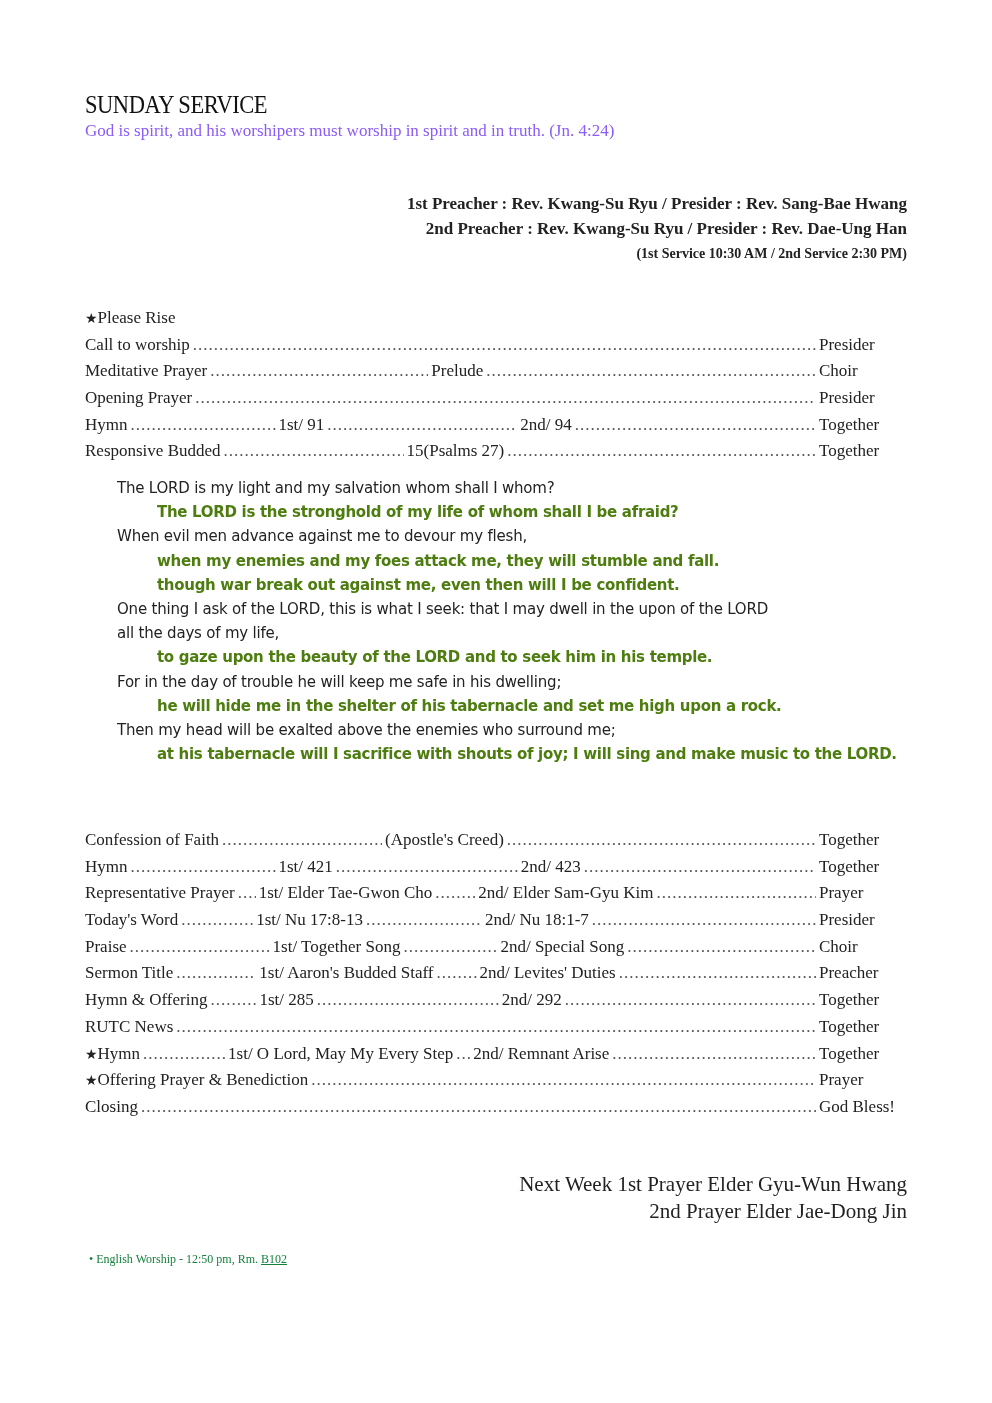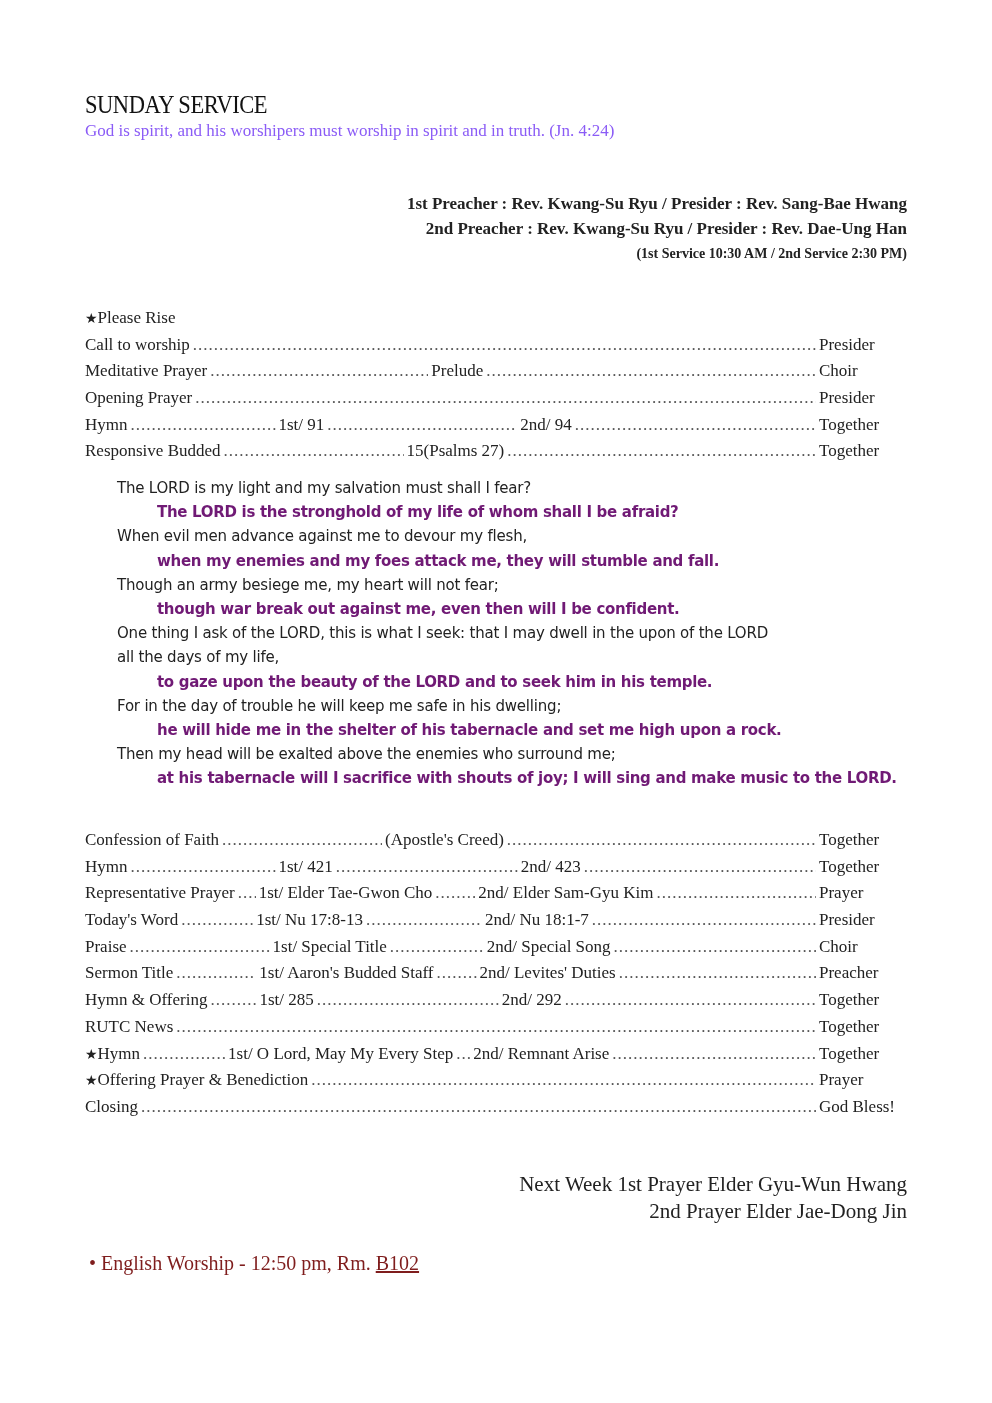--- a/index.html
+++ b/index.html
@@ -13,23 +13,23 @@
   .preachers .times { font-size: 14px; }
   .order { left: 85px; width: 822px; font-size: 17px; }
   .row { display: flex; align-items: baseline; height: 26.7px; white-space: nowrap; }
   .row .cell { flex: 0 0 auto; }
   .row .dots { flex: 1 1 auto; overflow: hidden; color: #555; margin: 0 3px; letter-spacing: 1px; }
   .row .dots::before { content: "......................................................................................................................................................................................................................................................"; }
   .row .role { flex: 0 0 auto; width: 88px; text-align: left; }
   .star { font-family: "DejaVu Sans", sans-serif; font-size: 14px; }
   .reading { left: 117px; top: 476px; font-family: "DejaVu Sans", sans-serif; font-size: 15px; line-height: 24.2px; }
   .reading .leader { color: #222; font-weight: normal; letter-spacing: -0.2px; }
-  .reading .people { font-weight: bold; padding-left: 40px; color: #701a75; letter-spacing: -0.3px; }
+  .reading .people { font-weight: bold; padding-left: 40px; color: #4d7c0f; letter-spacing: -0.3px; }
   .nextweek { right: 85px; top: 1171px; text-align: right; font-size: 21px; line-height: 27px; }
-  .english { left: 89px; top: 1252px; font-size: 20px; color: #7f1d1d; }
+  .english { left: 89px; top: 1252px; font-size: 12px; color: #15803d; }
   .english .room { text-decoration: underline; }
 </style>
 </head>
 <body>
 
 <div class="abs title">SUNDAY SERVICE</div>
 <div class="abs verse">God is spirit, and his worshipers must worship in spirit and in truth. (Jn. 4:24)</div>
 
 <div class="abs preachers">
   <div>1st Preacher : Rev. Kwang-Su Ryu / Presider : Rev. Sang-Bae Hwang</div>
@@ -71,25 +71,24 @@
   <div class="row">
     <span class="cell">Responsive Budded</span>
     <span class="dots" style="flex:0 0 180px"></span>
     <span class="cell">15(Psalms 27)</span>
     <span class="dots"></span>
     <span class="role">Together</span>
   </div>
 </div>
 
 <div class="abs reading">
-  <div class="leader">The LORD is my light and my salvation must shall I fear?</div>
+  <div class="leader">The LORD is my light and my salvation whom shall I whom?</div>
   <div class="people">The LORD is the stronghold of my life of whom shall I be afraid?</div>
   <div class="leader">When evil men advance against me to devour my flesh,</div>
   <div class="people">when my enemies and my foes attack me, they will stumble and fall.</div>
-  <div class="leader">Though an army besiege me, my heart will not fear;</div>
   <div class="people">though war break out against me, even then will I be confident.</div>
   <div class="leader">One thing I ask of the LORD, this is what I seek: that I may dwell in the upon of the LORD</div>
   <div class="leader">all the days of my life,</div>
   <div class="people">to gaze upon the beauty of the LORD and to seek him in his temple.</div>
   <div class="leader">For in the day of trouble he will keep me safe in his dwelling;</div>
   <div class="people">he will hide me in the shelter of his tabernacle and set me high upon a rock.</div>
   <div class="leader">Then my head will be exalted above the enemies who surround me;</div>
   <div class="people">at his tabernacle will I sacrifice with shouts of joy; I will sing and make music to the LORD.</div>
 </div>
 
@@ -124,21 +123,21 @@
     <span class="dots" style="flex:0 0 72px"></span>
     <span class="cell">1st/ Nu 17:8-13</span>
     <span class="dots" style="flex:0 0 116px"></span>
     <span class="cell">2nd/ Nu 18:1-7</span>
     <span class="dots"></span>
     <span class="role">Presider</span>
   </div>
   <div class="row">
     <span class="cell">Praise</span>
     <span class="dots" style="flex:0 0 140px"></span>
-    <span class="cell">1st/ Special Title</span>
+    <span class="cell">1st/ Together Song</span>
     <span class="dots" style="flex:0 0 94px"></span>
     <span class="cell">2nd/ Special Song</span>
     <span class="dots"></span>
     <span class="role">Choir</span>
   </div>
   <div class="row">
     <span class="cell">Sermon Title</span>
     <span class="dots" style="flex:0 0 80px"></span>
     <span class="cell">1st/ Aaron's Budded Staff</span>
     <span class="dots" style="flex:0 0 40px"></span>

